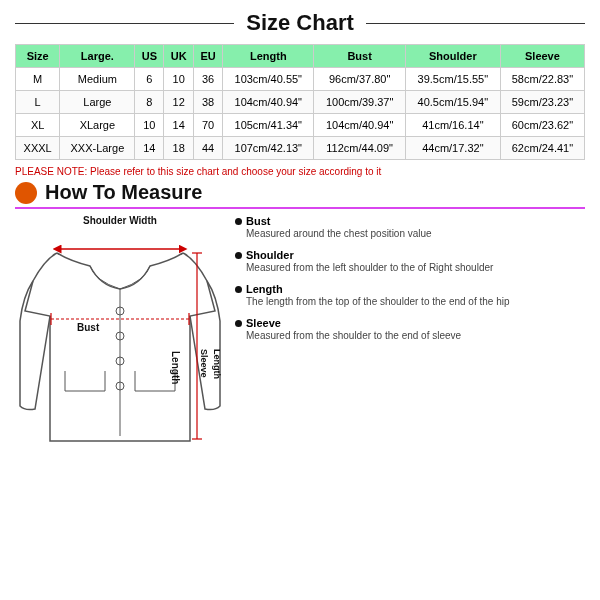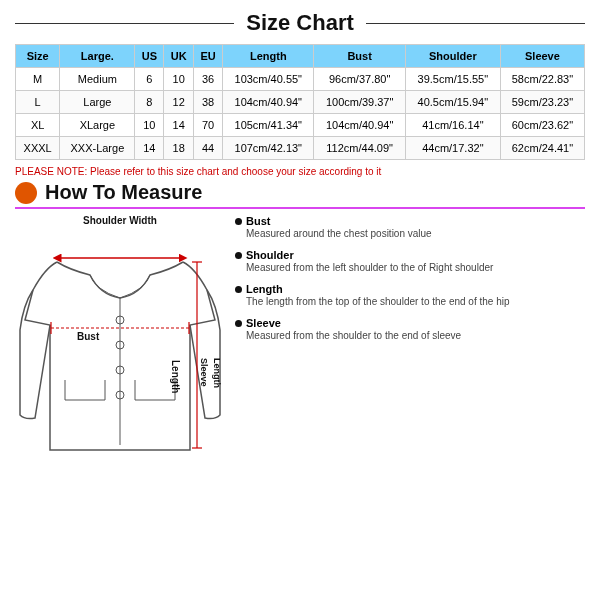--- a/index.html
+++ b/index.html
@@ -38,21 +38,21 @@
       width: 100%;
       border-collapse: collapse;
       font-size: 11px;
     }
     th, td {
       border: 1px solid #ccc;
       padding: 5px 4px;
       text-align: center;
     }
     th {
-      background: #7dd3fc;
+      background: #86efac;
       font-weight: bold;
     }
     tr:nth-child(even) td { background: #fafafa; }
     .note {
       color: #cc0000;
       font-size: 10px;
       margin: 6px 0 4px 0;
     }
     .how-to-section {
       margin-top: 4px;
@@ -89,21 +89,21 @@
     .jacket-svg-container {
       position: relative;
       width: 210px;
       height: 220px;
     }
     .shoulder-label {
       font-size: 10px;
       font-weight: bold;
       color: #111;
       text-align: center;
-      margin-bottom: 14px;
+      margin-bottom: 5px;
     }
     .descriptions {
       flex: 1;
       font-size: 10px;
     }
     .desc-item {
       margin-bottom: 8px;
     }
     .desc-item-title {
       font-weight: bold;

